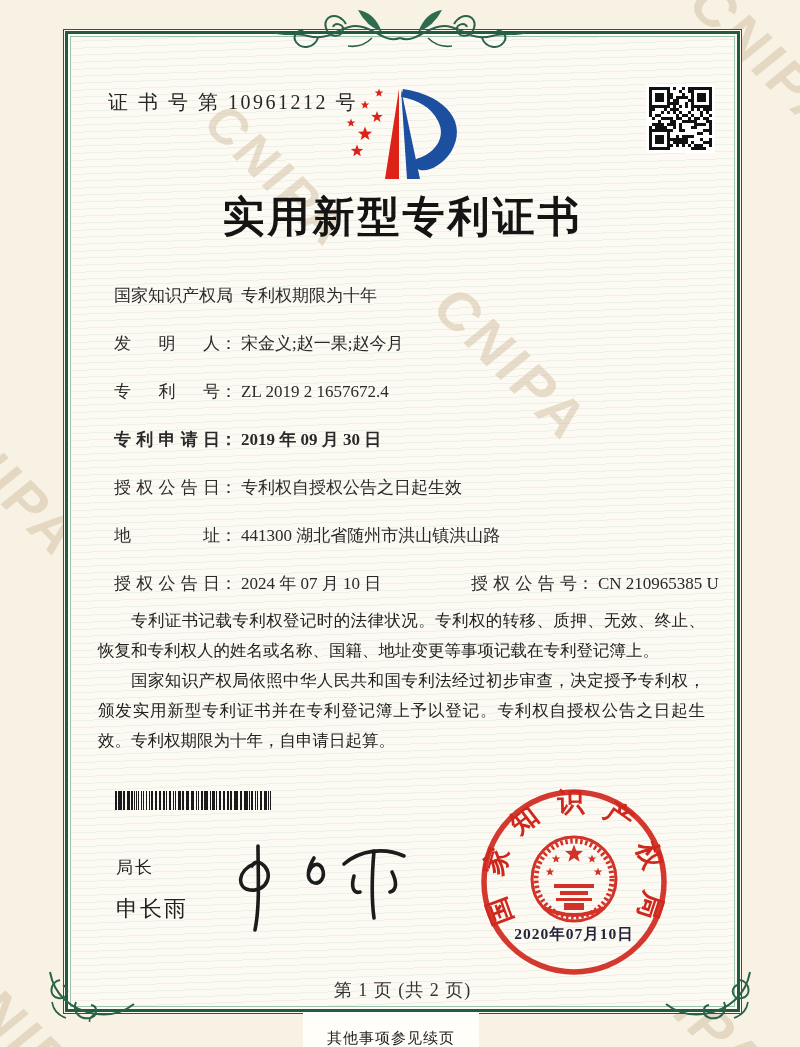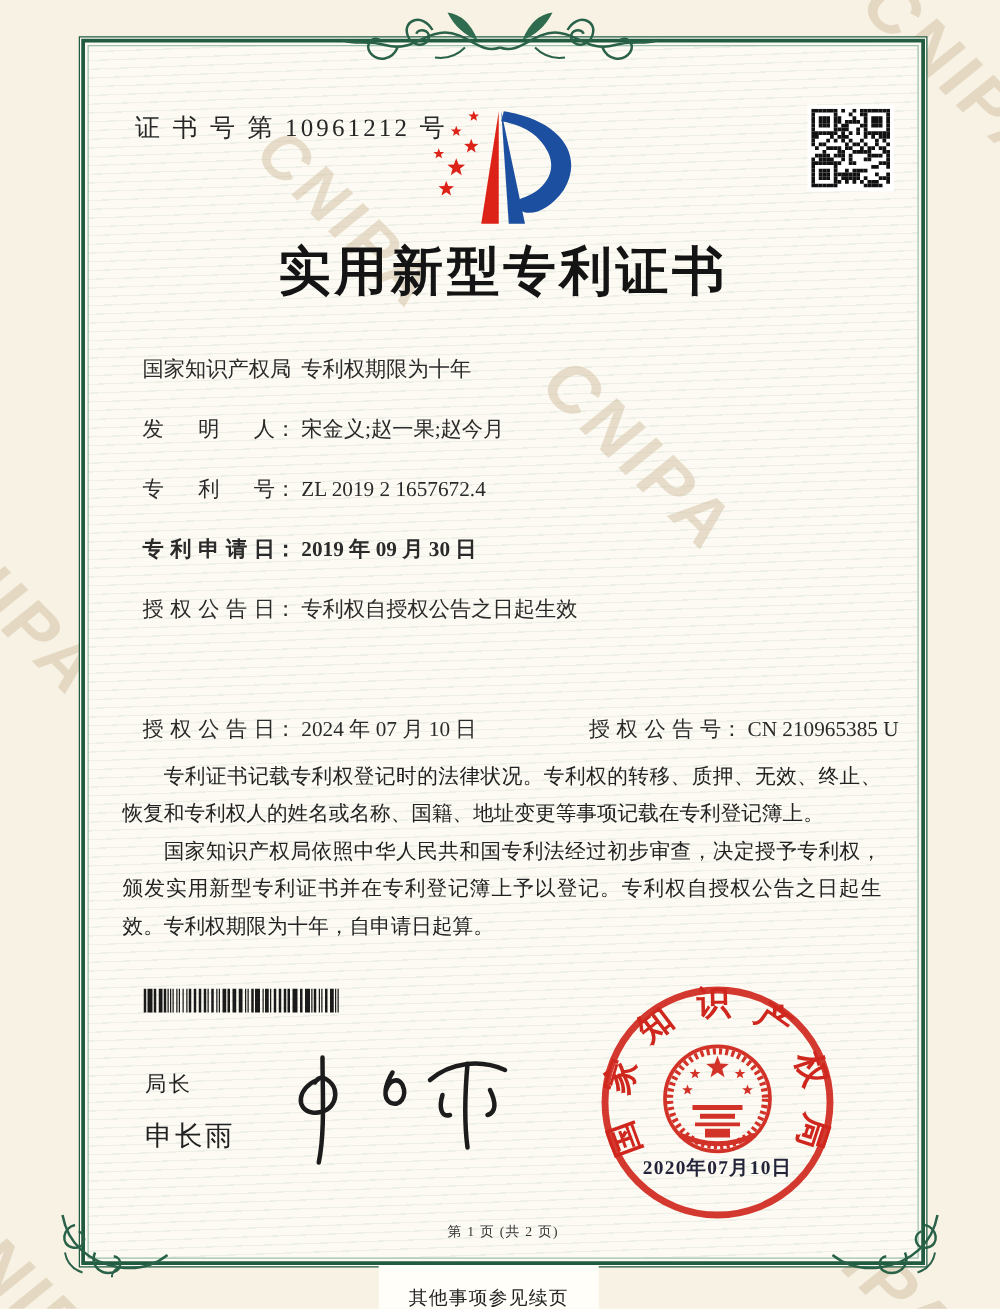--- a/index.html
+++ b/index.html
@@ -44,21 +44,21 @@
   .body-text p{margin:0;text-indent:2em;}
   
   .barcode{left:47px;top:757px;width:208px;height:19px;font-size:0;white-space:nowrap;}
   .barcode span{display:inline-block;height:100%;background:#1a1a1a;vertical-align:top;}
   .sig-title{left:48px;top:822px;font-size:17px;color:#222;letter-spacing:2px;}
   .sig-name{left:48px;top:860px;font-size:22px;color:#222;letter-spacing:2px;}
   .sig-hand{left:148px;top:800px;width:230px;height:105px;}
   .seal{left:406px;top:748px;width:200px;height:200px;z-index:2;}
   .seal-date{left:414px;top:890px;width:184px;text-align:center;font-size:15.5px;font-weight:bold;
              color:#23233a;letter-spacing:1px;z-index:3;}
-  .page-info{left:0;right:0;top:944px;text-align:center;font-size:11px;color:#333;letter-spacing:1px;}
+  .page-info{left:0;right:0;top:944px;text-align:center;font-size:18px;color:#333;letter-spacing:1px;}
   
   .orn-top{position:absolute;left:268px;top:-2px;width:264px;height:56px;z-index:2;}
   .orn-corner{position:absolute;width:96px;height:54px;z-index:2;}
   .orn-bl{left:42px;top:968px;}
   .orn-br{left:662px;top:968px;transform:scaleX(-1);}
   
   .cont-box{
     position:absolute;left:303px;top:1012px;width:176px;height:53px;z-index:2;
     background:#fffef8;display:flex;align-items:center;justify-content:center;
     font-size:15px;color:#222;letter-spacing:1px;
@@ -348,20 +348,23 @@
     </div>
     <div class="row" style="top:346px;">
       <span class="flabel">专利号</span><span>：</span><span class="fvalue">ZL 2019 2 1657672.4</span>
     </div>
     <div class="row" style="top:394px;font-weight:bold;">
       <span class="flabel">专利申请日</span><span>：</span><span class="fvalue">2019 年 09 月 30 日</span>
     </div>
     <div class="row" style="top:442px;">
       <span class="flabel">授权公告日</span><span>：</span><span class="fvalue">专利权自授权公告之日起生效</span>
     </div>
+    <div class="row" style="top:490px;">
+      <span class="flabel">地址</span><span>：</span><span class="fvalue">441300 湖北省随州市洪山镇洪山路</span>
+    </div>
     <div class="row" style="top:538px;">
       <span>
         <span class="flabel">授权公告日</span><span>：</span><span class="fvalue">2024 年 07 月 10 日</span>
       </span>
       <span class="row2-right">
         <span class="flabel">授权公告号</span><span>：</span><span class="fvalue">CN 210965385 U</span>
       </span>
     </div>
 
     <div class="body-text">

